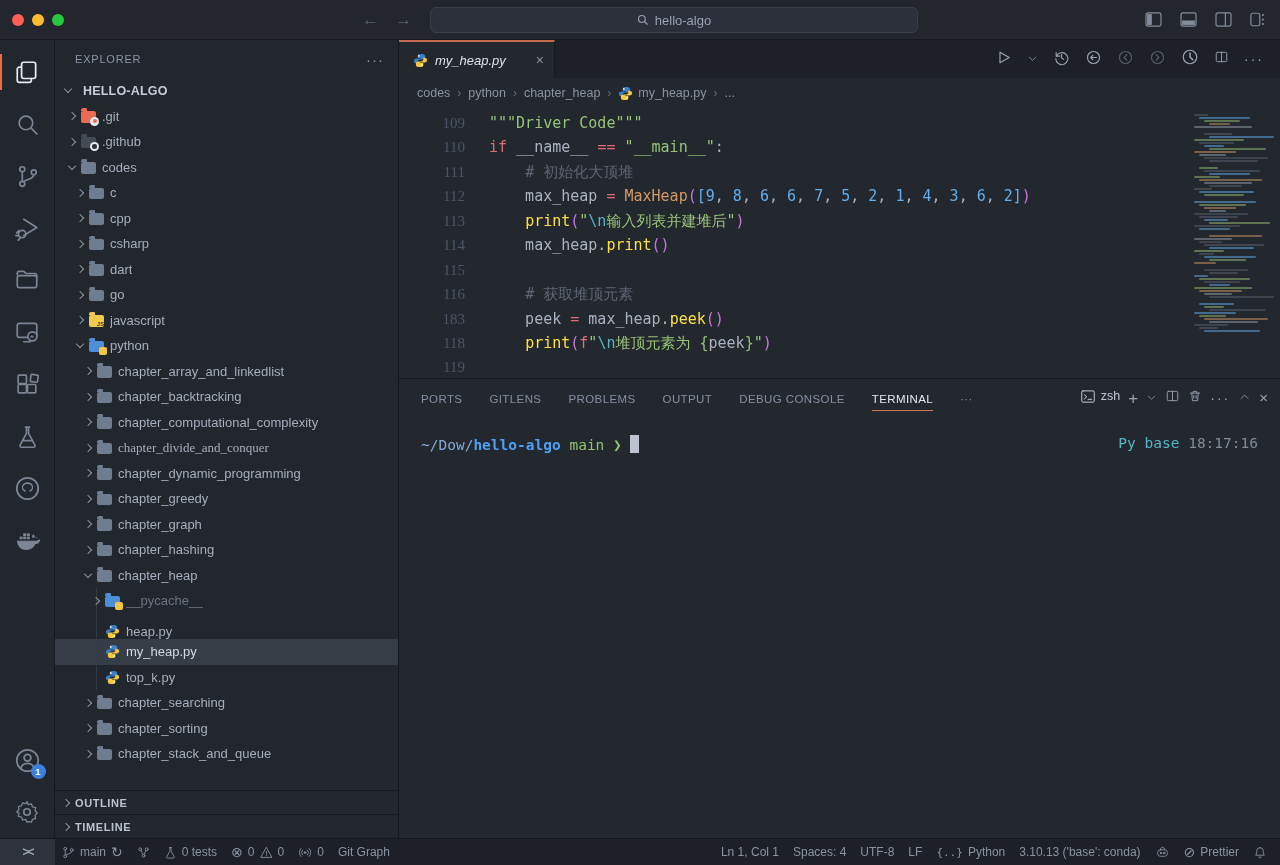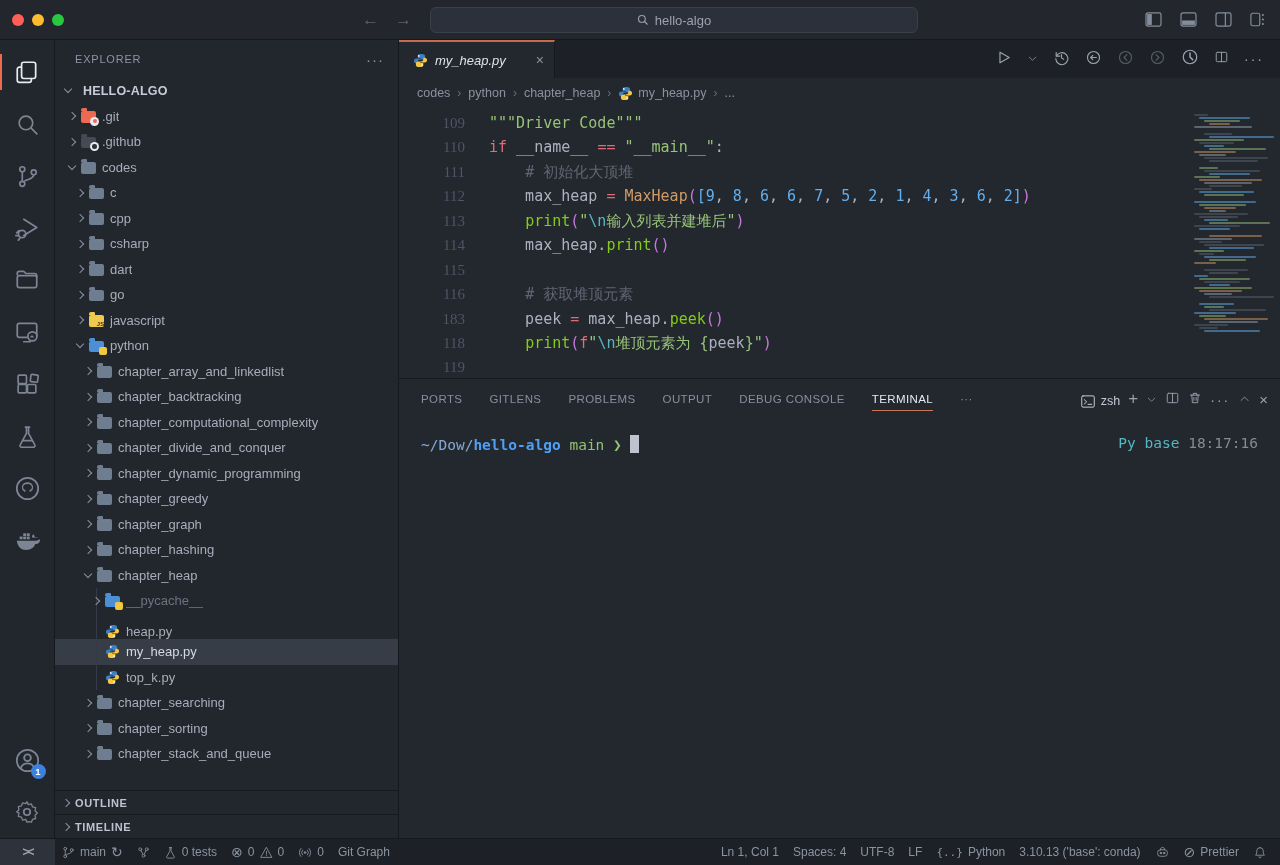--- a/index.html
+++ b/index.html
@@ -76,33 +76,33 @@
   .ed-actions{margin-left:auto;display:flex;align-items:center;gap:15px;color:#9aa3b1;padding-right:16px;}
   .ed-actions .dimmed{opacity:.45;}
   .crumbs{height:30px;background:#23272e;display:flex;align-items:center;font-size:12.5px;
     color:#8a92a0;padding-left:18px;gap:7px;}
   .crumbs .sep{color:#646c79;font-size:12px;}
   .codewrap{height:270px;background:#23272e;position:relative;display:flex;overflow:hidden;}
   .gutter{width:66px;flex:none;text-align:right;padding-top:3px;color:#4d5566;font-size:15px;font-family:Liberation Serif, serif;}
   .gutter div,.codelines div{height:24.45px;line-height:24.45px;}
   .codelines{padding-left:24px;padding-top:3px;font-size:15px;color:#abb2bf;flex:1;white-space:pre;}
   .tok-kw{color:#e06c75}.tok-op{color:#e06c75}.tok-str{color:#98c379}.tok-esc{color:#56b6c2}
-  .tok-com{color:#5f6672}.tok-fn{color:#84cc16}.tok-cls{color:#d19a66}.tok-num{color:#61afef}
+  .tok-com{color:#5f6672}.tok-fn{color:#fde047}.tok-cls{color:#d19a66}.tok-num{color:#61afef}
   .tok-txt{color:#abb2bf}.tok-b1{color:#c678dd}.tok-b2{color:#61afef}
   .minimap{position:absolute;right:8px;top:6px;width:78px;height:240px;opacity:.9;}
   .minimap i{display:block;height:2px;margin-bottom:1px;border-radius:1px;}
 
   
   .panel{flex:1;background:#23272e;border-top:1px solid #15181d;display:flex;flex-direction:column;min-height:0;}
   .ptabs{height:39px;display:flex;align-items:center;padding:0 12px 0 22px;gap:27px;}
   .ptab{font-size:11.5px;letter-spacing:.4px;color:#868fa0;height:100%;display:flex;align-items:center;
     position:relative;cursor:pointer;}
   .ptab.active{color:#e4e8ef;}
   .ptab.active::after{content:"";position:absolute;left:0;right:0;bottom:7px;height:1.5px;background:#c97757;}
-  .pcontrols{margin-left:auto;display:flex;align-items:flex-end;gap:8px;color:#9aa3b1;}
+  .pcontrols{margin-left:auto;display:flex;align-items:flex-start;gap:8px;color:#9aa3b1;}
   .pcontrols .zsh{display:flex;align-items:center;gap:5px;font-size:12.5px;color:#c3c9d4;}
   .terminal{flex:1;padding:17px 22px 0 22px;font-size:14.5px;display:flex;align-items:flex-start;}
   .t-path{color:#84a9d6;} .t-repo{color:#4da0f5;font-weight:bold;} .t-branch{color:#93c272;}
   .t-arrow{color:#93c272;font-weight:bold;} .t-env{color:#56b6c2;} .t-time{color:#828b98;}
   .cursorblk{display:inline-block;width:9px;height:18px;background:#bcc3ce;vertical-align:-3px;margin-left:8px;}
 
   
   .statusbar{height:27px;background:#1d2127;border-top:1px solid #15181d;display:flex;align-items:center;
     color:#8a93a1;font-size:12px;}
   .sb-item{display:flex;align-items:center;gap:5px;padding:0 7px;height:100%;cursor:pointer;white-space:nowrap;}
@@ -321,21 +321,21 @@
         <div class="row" style="padding-left: 28px;">
           <span class="chev r"></span>
           <span class="ficon f-gray"></span>
           <span class="lbl">chapter_backtracking</span>
         </div>
         <div class="row" style="padding-left: 28px;">
           <span class="chev r"></span>
           <span class="ficon f-gray"></span>
           <span class="lbl">chapter_computational_complexity</span>
         </div>
-        <div class="row" style="padding-left: 28px;">
+        <div class="row" style="padding-left: 28px; font-family: Liberation Serif, serif;">
           <span class="chev r"></span>
           <span class="ficon f-gray"></span>
           <span class="lbl">chapter_divide_and_conquer</span>
         </div>
         <div class="row" style="padding-left: 28px;">
           <span class="chev r"></span>
           <span class="ficon f-gray"></span>
           <span class="lbl">chapter_dynamic_programming</span>
         </div>
         <div class="row" style="padding-left: 28px;">

